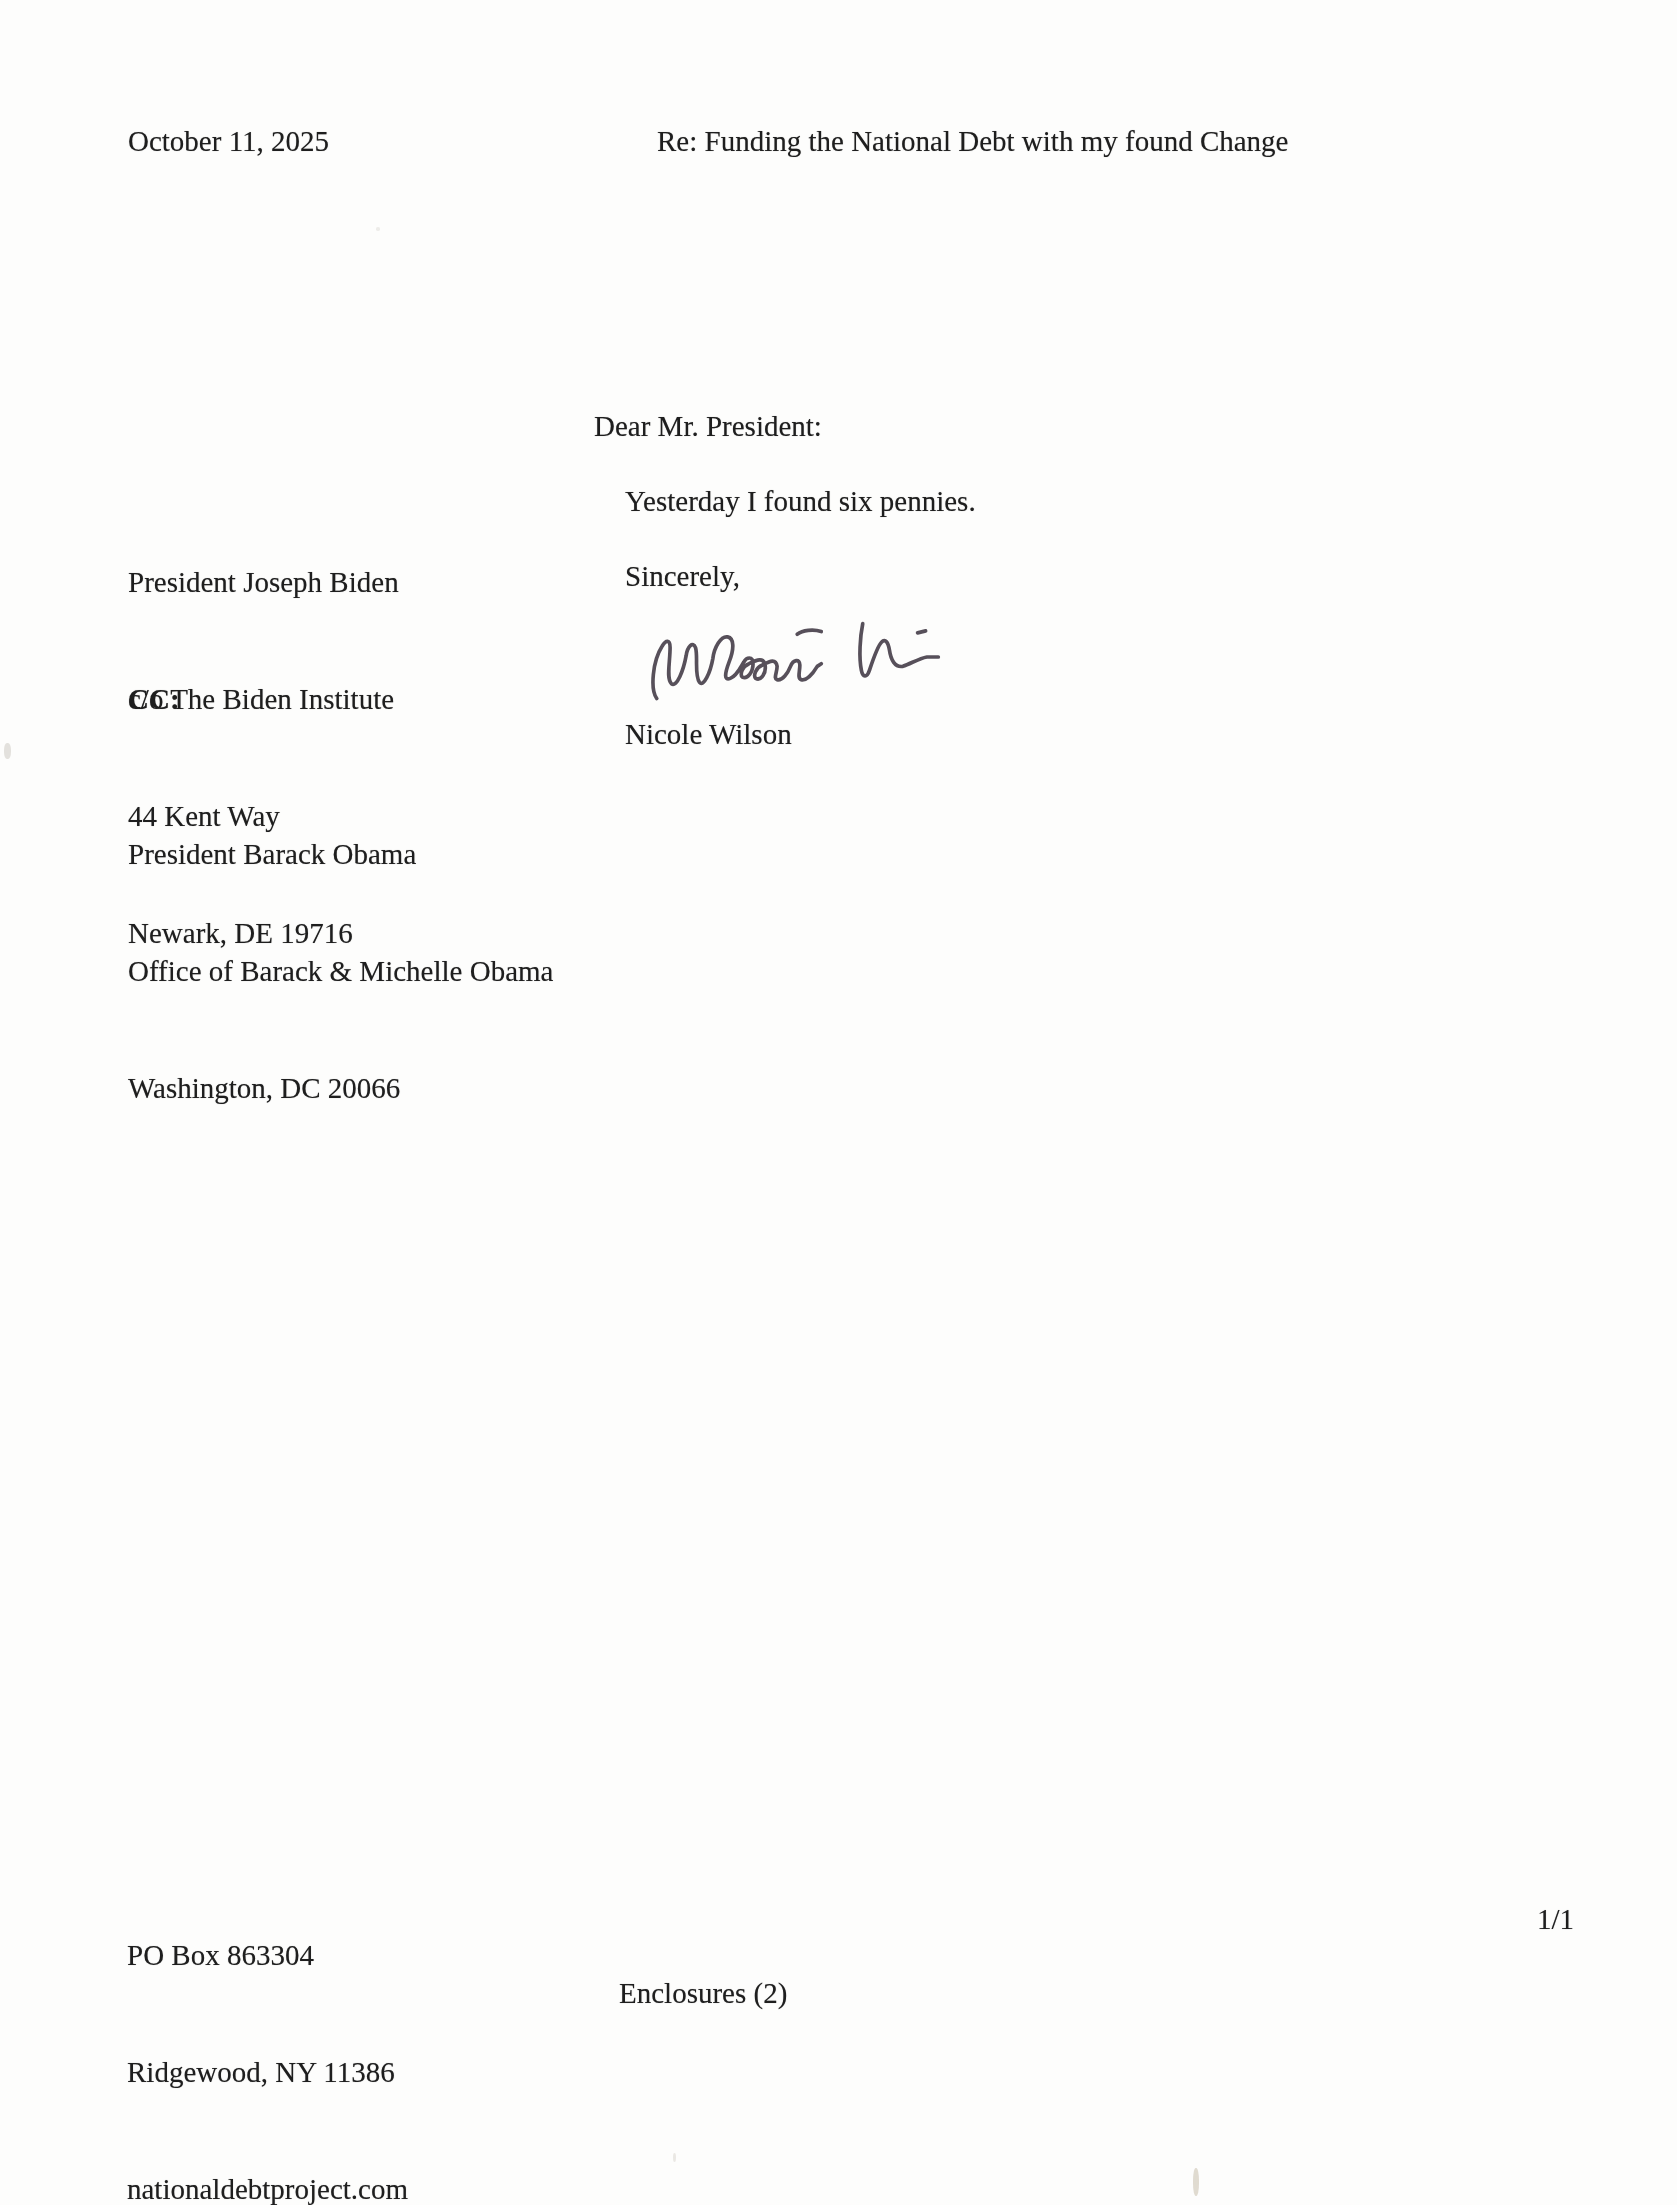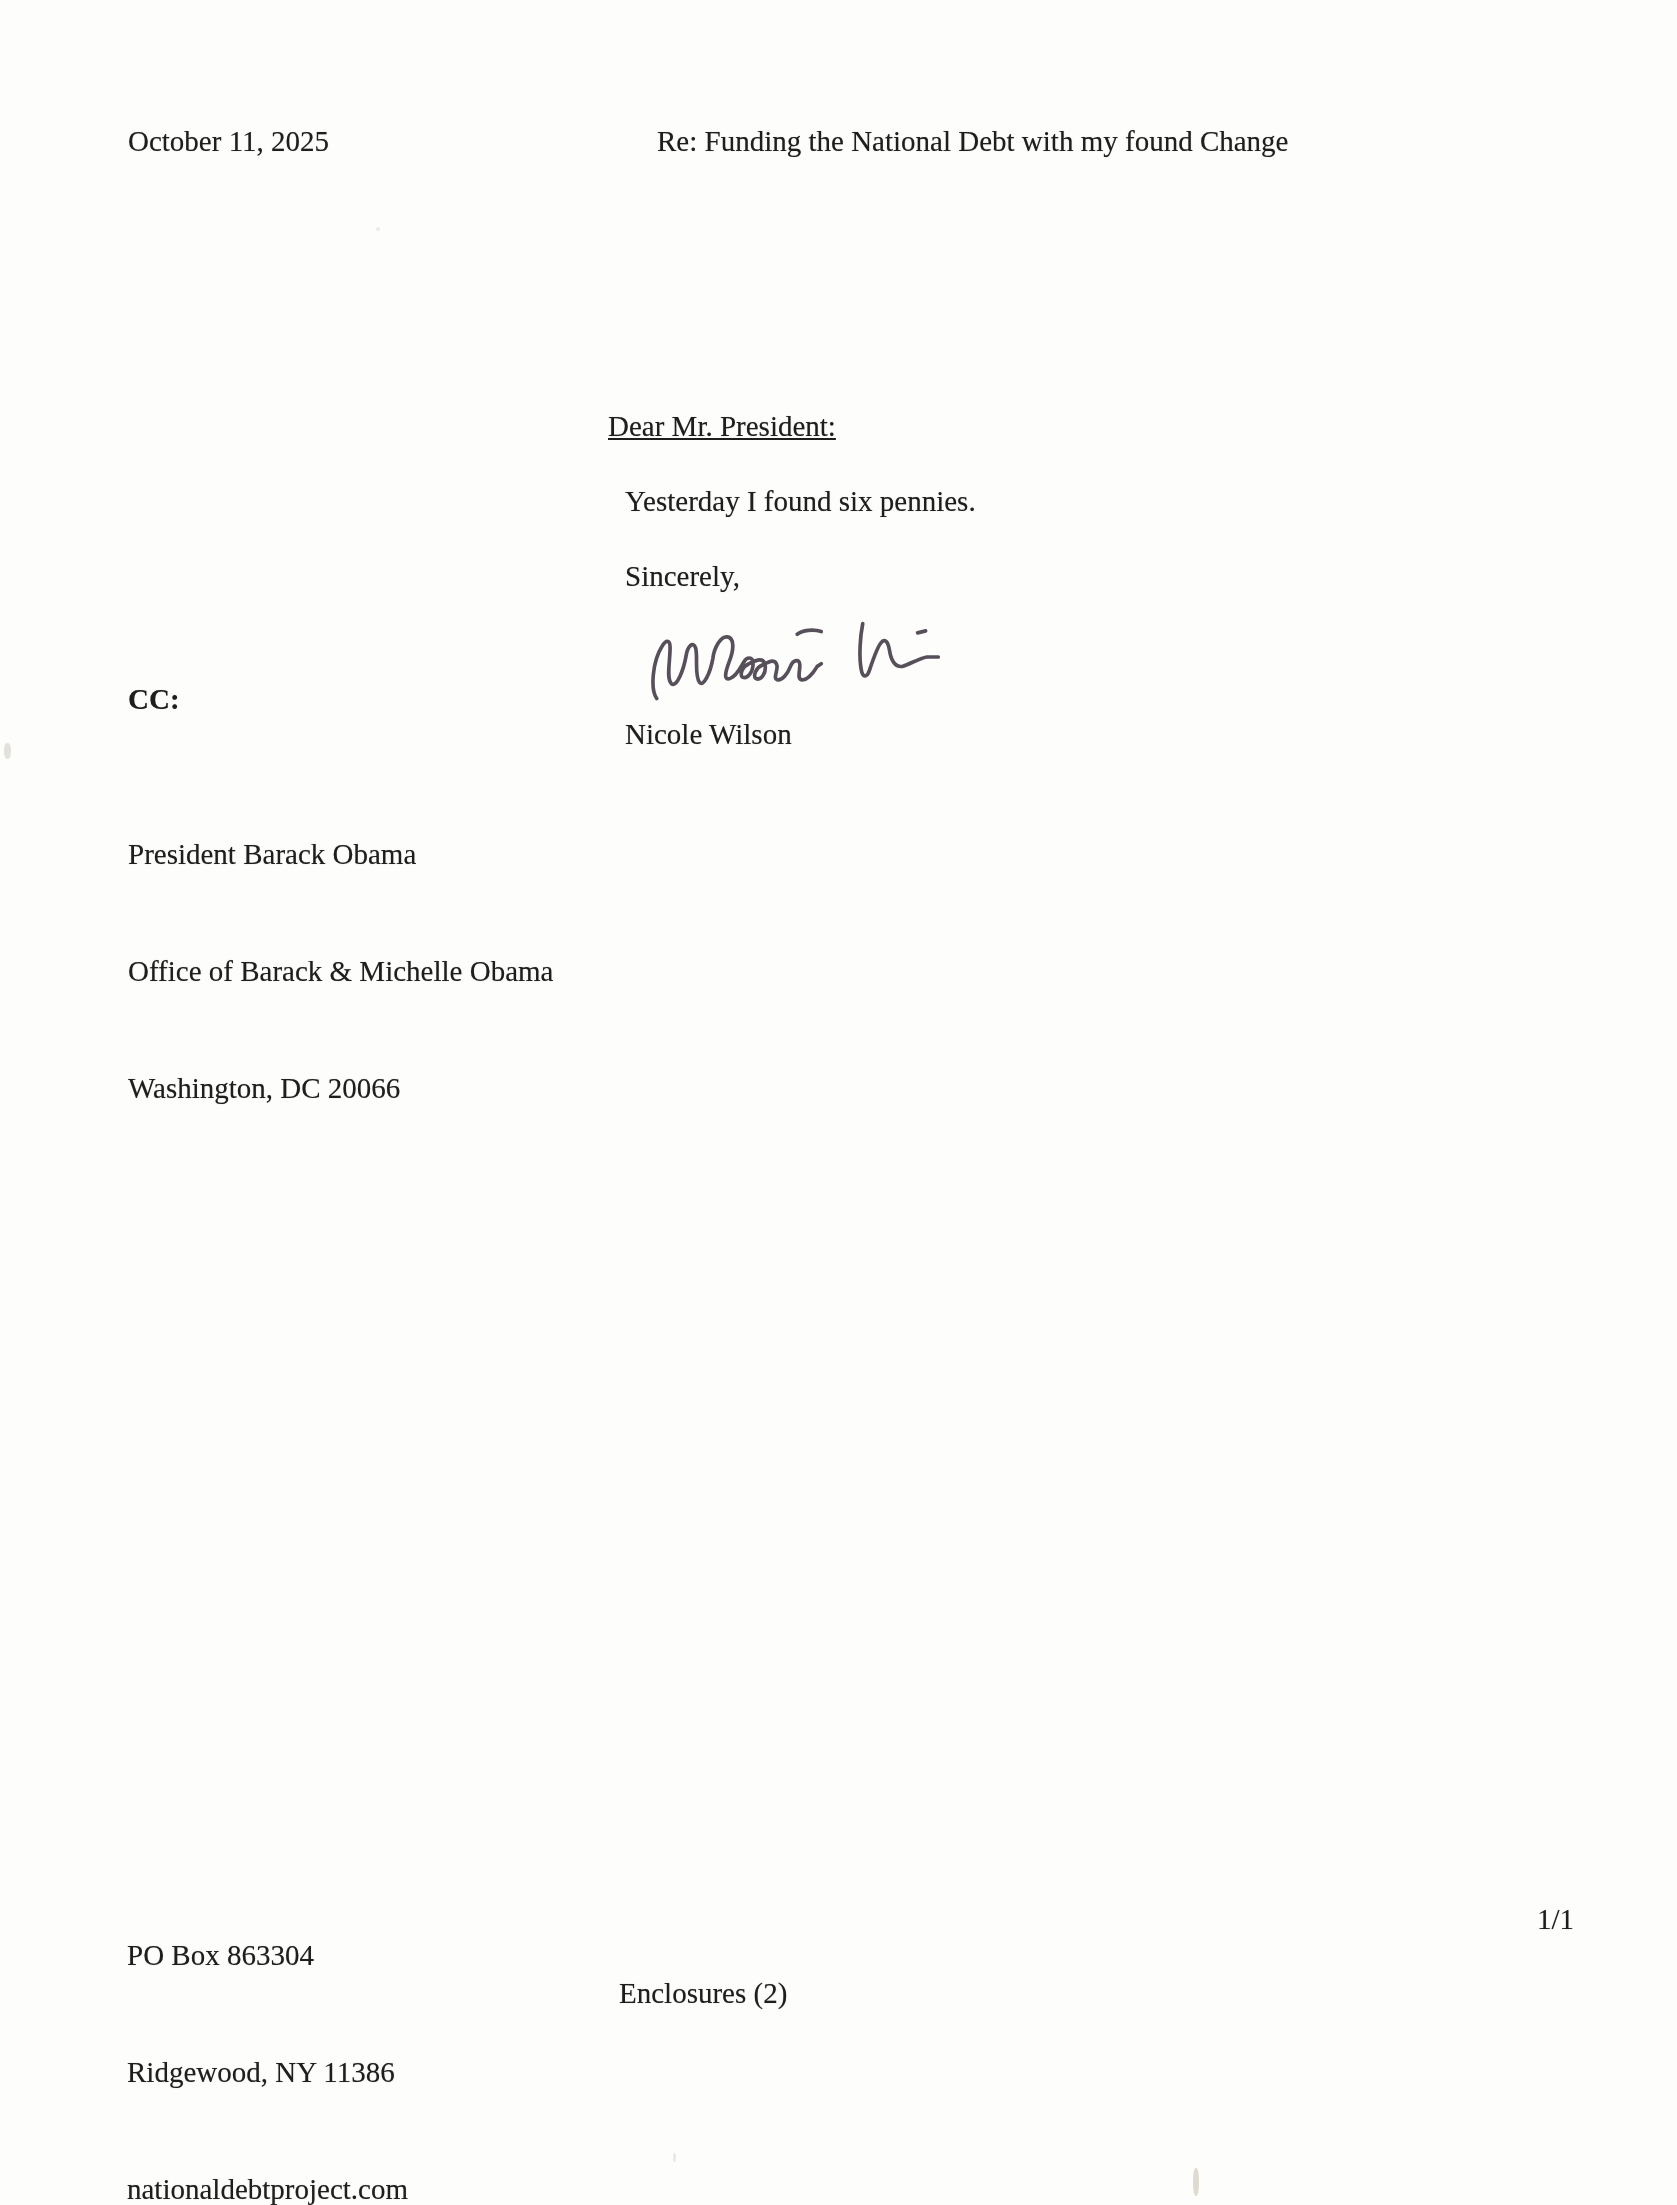--- a/index.html
+++ b/index.html
@@ -41,30 +41,36 @@
   #speck-top    { left: 376px;  top: 227px;  width: 4px;  height: 4px;  background: #e9e7e3; opacity: .8; }
 </style>
 </head>
 <body>
 
 <div class="page">
 
   <div class="txt" style="left:128px; top:122px;">October 11, 2025</div>
   <div class="txt" style="left:625px; top:122px;margin-left:32px;">Re: Funding the National Debt with my found Change</div>
 
+  <div class="txt addr" style="left:128px; top:485px;">
+    <div>President Joseph Biden</div>
+    <div>c/o The Biden Institute</div>
+    <div>44 Kent Way</div>
+    <div>Newark, DE 19716</div>
+  </div>
 
   <div class="txt" style="left:128px; top:680px;font-weight:bold;">CC:</div>
 
   <div class="txt addr" style="left:128px; top:757px;">
     <div>President Barack Obama</div>
     <div>Office of Barack &amp; Michelle Obama</div>
     <div>Washington, DC 20066</div>
   </div>
 
-  <div class="txt" style="left:608px; top:407px;text-decoration:underline;">Dear Mr. President:</div>
+  <div class="txt" style="left:594px; top:407px;">Dear Mr. President:</div>
   <div class="txt" style="left:625px; top:482px;">Yesterday I found six pennies.</div>
   <div class="txt" style="left:625px; top:557px;">Sincerely,</div>
 
   <svg class="sig-svg" viewBox="0 0 450 140" fill="none" stroke="#4a424d" stroke-width="5.5" stroke-linecap="round" stroke-linejoin="round" opacity="0.92">
     <path d="M 22 126
              C 12 112, 16 70, 30 48
              C 36 38, 42 38, 42 50
              C 42 72, 36 96, 44 104
              C 52 110, 62 84, 66 62
              C 68 48, 76 40, 80 50

